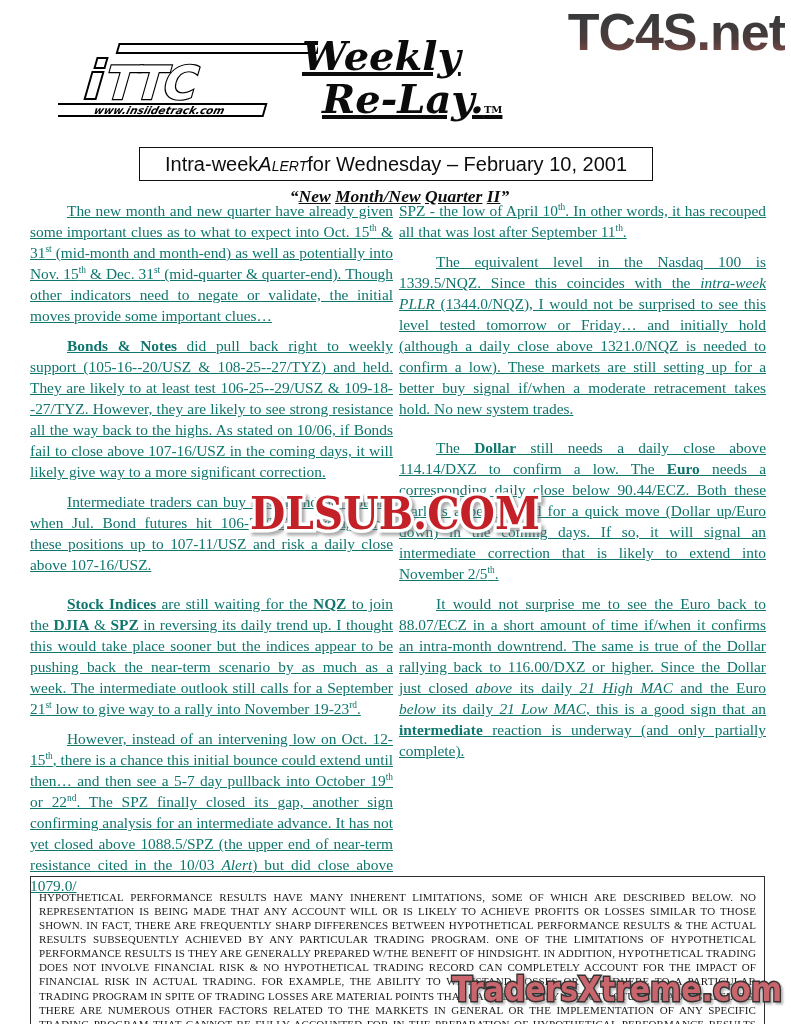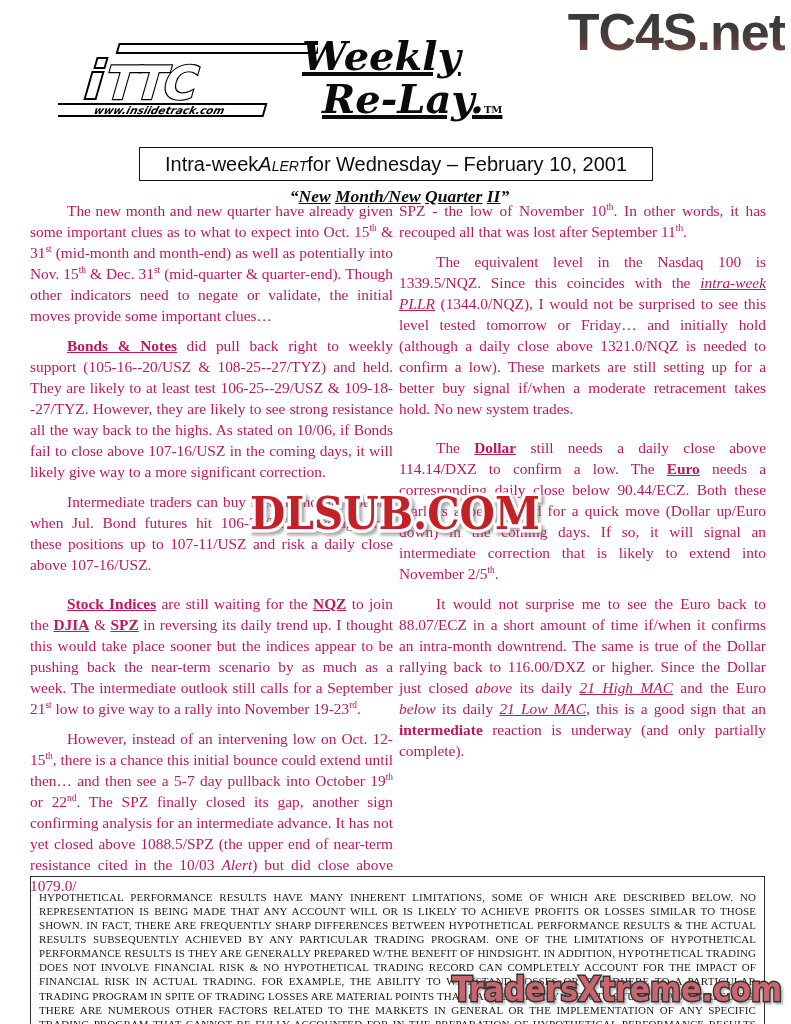--- a/index.html
+++ b/index.html
@@ -30,21 +30,21 @@
     border:1.4px solid #111;display:flex;align-items:center;justify-content:center;
     font-family:"Liberation Sans",sans-serif;font-size:20px;color:#0d0d0d;white-space:nowrap;
   }
   #alert-box .sc{font-variant:small-caps;}
   
   #headline{
     position:absolute;left:4px;top:186px;width:791px;text-align:center;
     font-size:17.5px;color:#0d0d0d;
   }
   
-  .col{position:absolute;top:200px;text-align:justify;font-size:15.4px;line-height:1.365;color:#be185d;}
+  .col{position:absolute;top:200px;text-align:justify;font-size:15.4px;line-height:1.365;color:#0f766e;text-decoration:underline;}
   #col-left{left:30px;width:363px;}
   #col-right{left:399px;width:367px;}
   .para{margin:0 0 9px 0;}
   .para.indent{text-indent:37px;}
   .para.gap-lg{margin-top:18px;}
   #continued{
     position:absolute;left:399px;top:840px;width:367px;text-align:right;
     font-weight:bold;font-size:15.4px;
   }
   
@@ -99,21 +99,21 @@
 
   <div class="col" id="col-left">
     <p class="para indent"><span>The new month and new quarter have already given some important clues as to what to expect into Oct. 15</span><span class="sup">th</span><span> &amp; 31</span><span class="sup">st</span><span> (mid-month and month-end) as well as potentially into Nov. 15</span><span class="sup">th</span><span> &amp; Dec. 31</span><span class="sup">st</span><span> (mid-quarter &amp; quarter-end).  Though other indicators need to negate or validate, the initial moves provide some important clues…</span></p>
     <p class="para indent"><span class="b u">Bonds &amp; Notes</span><span> did pull back right to weekly support (105-16--20/USZ &amp; 108-25--27/TYZ) and held.  They are likely to at least test 106-25--29/USZ &amp; 109-18--27/TYZ.  However, they are likely to see strong resistance all the way back to the highs.  As stated on 10/06, if Bonds fail to close above 107-16/USZ in the coming days, it will likely give way to a more significant correction.</span></p>
     <p class="para indent"><span>Intermediate traders can buy Dec. Bond put options when Jul. Bond futures hit 106-24/USZ.  Average into these positions up to 107-11/USZ and risk a daily close above 107-16/USZ.</span></p>
     <p class="para indent gap-lg"><span class="b u">Stock Indices</span><span> are still waiting for the </span><span class="b u">NQZ</span><span> to join the </span><span class="b u">DJIA</span><span> &amp; </span><span class="b u">SPZ</span><span> in reversing its daily trend up.  I thought this would take place sooner but the indices appear to be pushing back the near-term scenario by as much as a week.  The intermediate outlook still calls for a September 21</span><span class="sup">st</span><span> low to give way to a rally into November 19-23</span><span class="sup">rd</span><span>.</span></p>
     <p class="para indent"><span>However, instead of an intervening low on Oct. 12-15</span><span class="sup">th</span><span>, there is a chance this initial bounce could extend until then… and then see a 5-7 day pullback into October 19</span><span class="sup">th</span><span> or 22</span><span class="sup">nd</span><span>.  The SPZ finally closed its gap, another sign confirming analysis for an intermediate advance.  It has not yet closed above 1088.5/SPZ (the upper end of near-term resistance cited in the 10/03 </span><span class="i">Alert</span><span>) but did close above 1079.0/</span></p>
   </div>
 
   <div class="col" id="col-right">
-    <p class="para"><span>SPZ - the low of November 10</span><span class="sup">th</span><span>.  In other words, it has recouped all that was lost after September 11</span><span class="sup">th</span><span>.</span></p>
+    <p class="para"><span>SPZ - the low of April 10</span><span class="sup">th</span><span>.  In other words, it has recouped all that was lost after September 11</span><span class="sup">th</span><span>.</span></p>
     <p class="para indent"><span>The equivalent level in the Nasdaq 100 is 1339.5/NQZ.  Since this coincides with the </span><span class="i u">intra-week</span><span> </span><span class="i u">PLLR</span><span> (1344.0/NQZ), I would not be surprised to see this level tested tomorrow or Friday… and initially hold (although a daily close above 1321.0/NQZ is needed to confirm a low).  These markets are still setting up for a better buy signal if/when a moderate retracement takes hold.  No new system trades.</span></p>
     <p class="para indent gap-lg"><span>The </span><span class="b u">Dollar</span><span> still needs a daily close above 114.14/DXZ to confirm a low.  The </span><span class="b u">Euro</span><span> needs a corresponding daily close below 90.44/ECZ.  Both these markets appear poised for a quick move (Dollar up/Euro down) in the coming days.  If so, it will signal an intermediate correction that is likely to extend into November 2/5</span><span class="sup">th</span><span>.</span></p>
     <p class="para indent"><span>It would not surprise me to see the Euro back to 88.07/ECZ in a short amount of time if/when it confirms an intra-month downtrend. The same is true of the Dollar rallying back to 116.00/DXZ or higher.  Since the Dollar just closed </span><span class="i">above</span><span> its daily </span><span class="i u">21 High MAC</span><span> and the Euro </span><span class="i">below</span><span> its daily </span><span class="i u">21 Low MAC</span><span>, this is a good sign that an </span><span class="b">intermediate</span><span> reaction is underway (and only partially complete).</span></p>
   </div>
 
 
   <div id="disclaimer">HYPOTHETICAL PERFORMANCE RESULTS HAVE MANY INHERENT LIMITATIONS, SOME OF WHICH ARE DESCRIBED BELOW. NO REPRESENTATION IS BEING MADE THAT ANY ACCOUNT WILL OR IS LIKELY TO ACHIEVE PROFITS OR LOSSES SIMILAR TO THOSE SHOWN. IN FACT, THERE ARE FREQUENTLY SHARP DIFFERENCES BETWEEN HYPOTHETICAL PERFORMANCE RESULTS &amp; THE ACTUAL RESULTS SUBSEQUENTLY ACHIEVED BY ANY PARTICULAR TRADING PROGRAM. ONE OF THE LIMITATIONS OF HYPOTHETICAL PERFORMANCE RESULTS IS THEY ARE GENERALLY PREPARED W/THE BENEFIT OF HINDSIGHT. IN ADDITION, HYPOTHETICAL TRADING DOES NOT INVOLVE FINANCIAL RISK &amp; NO HYPOTHETICAL TRADING RECORD CAN COMPLETELY ACCOUNT FOR THE IMPACT OF FINANCIAL RISK IN ACTUAL TRADING. FOR EXAMPLE, THE ABILITY TO WITHSTAND LOSSES OR TO ADHERE TO A PARTICULAR TRADING PROGRAM IN SPITE OF TRADING LOSSES ARE MATERIAL POINTS THAT CAN ADVERSELY AFFECT ACTUAL TRADING RESULTS.  THERE ARE NUMEROUS OTHER FACTORS RELATED TO THE MARKETS IN GENERAL OR THE IMPLEMENTATION OF ANY SPECIFIC TRADING PROGRAM THAT CANNOT BE FULLY ACCOUNTED FOR IN THE PREPARATION OF HYPOTHETICAL PERFORMANCE RESULTS AND ALL OF WHICH CAN RESULTS.</div>
 
   <svg id="watermark-svg" width="330" height="72">
     <text x="10" y="51" textLength="290" lengthAdjust="spacingAndGlyphs" font-family="'DejaVu Serif',serif" font-weight="bold" font-size="45" fill="#c32127" stroke="#ffffff" stroke-width="7" paint-order="stroke" style="filter:drop-shadow(3px 3px 1.5px rgba(110,110,110,0.55))">DLSUB.COM</text>

